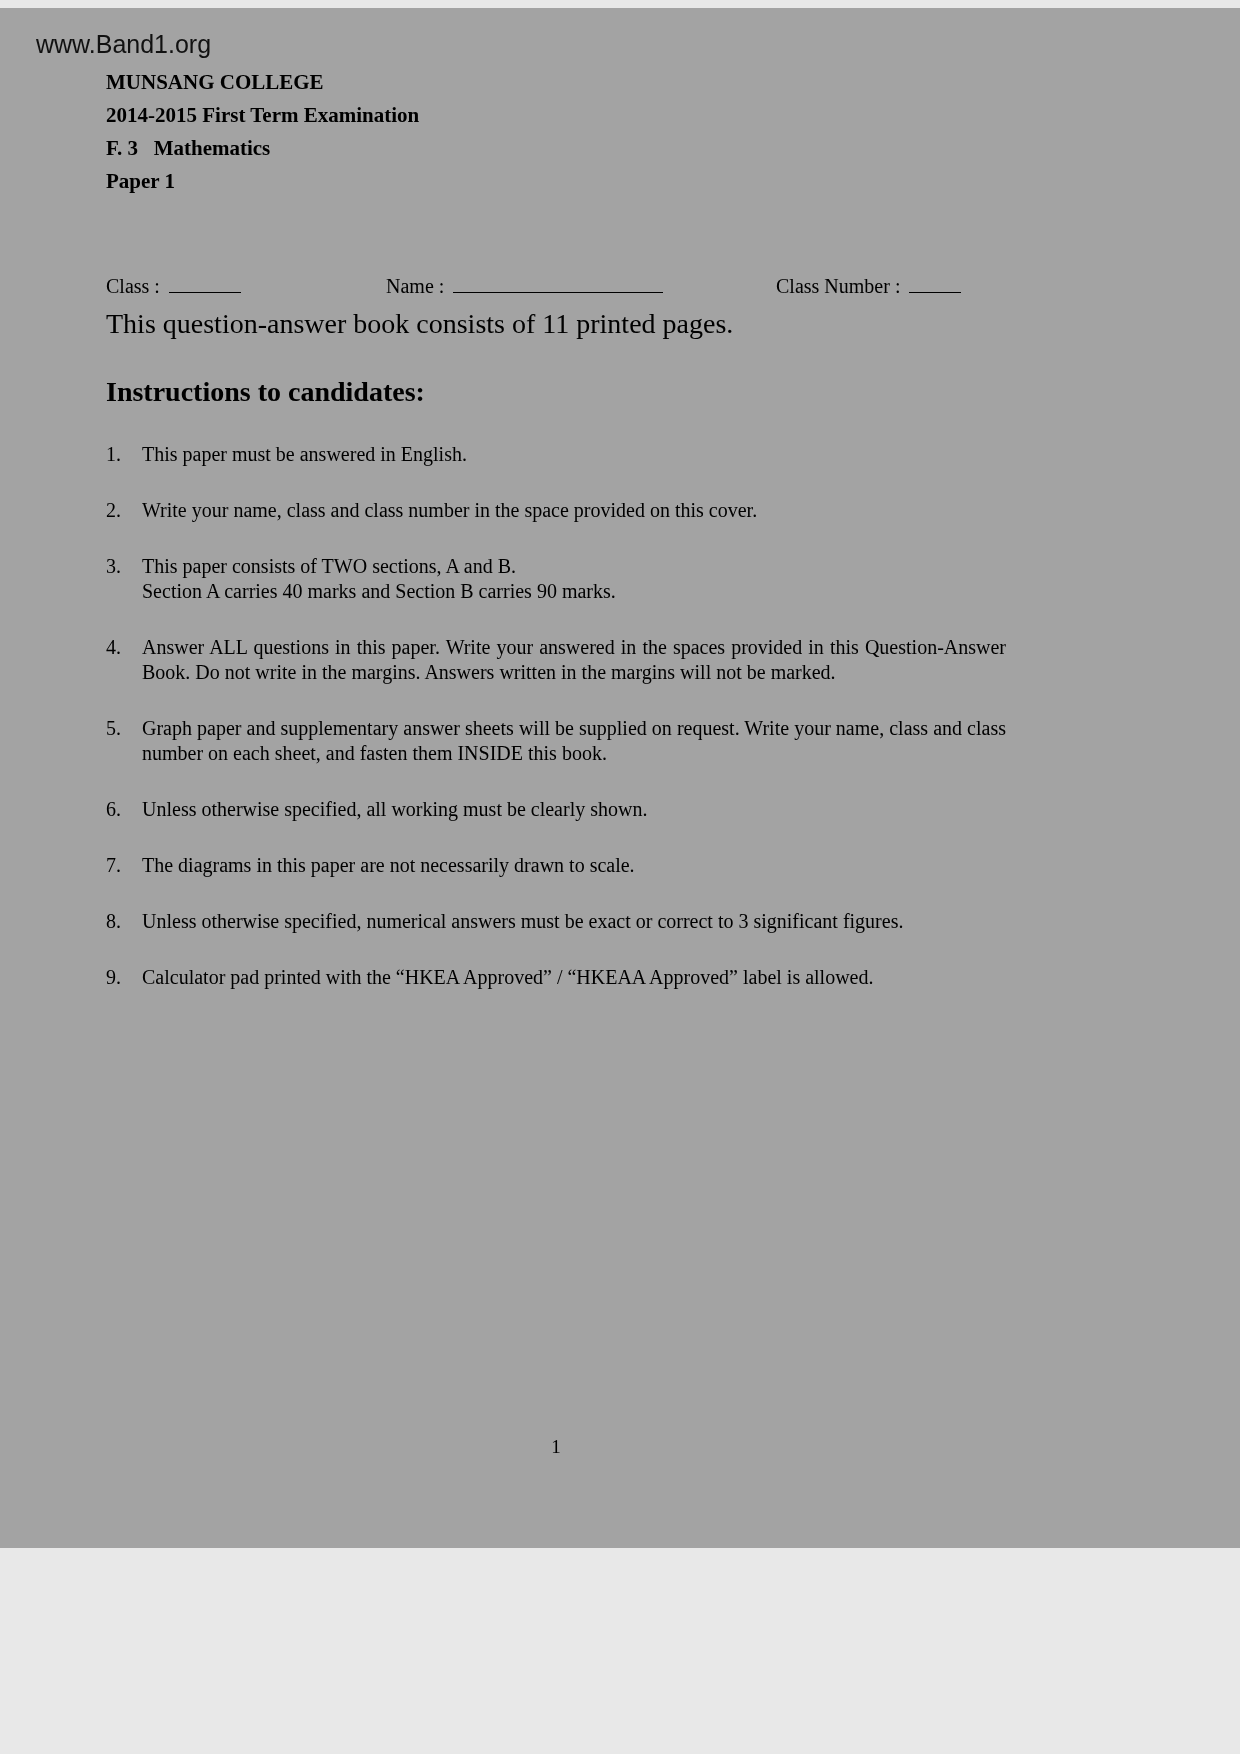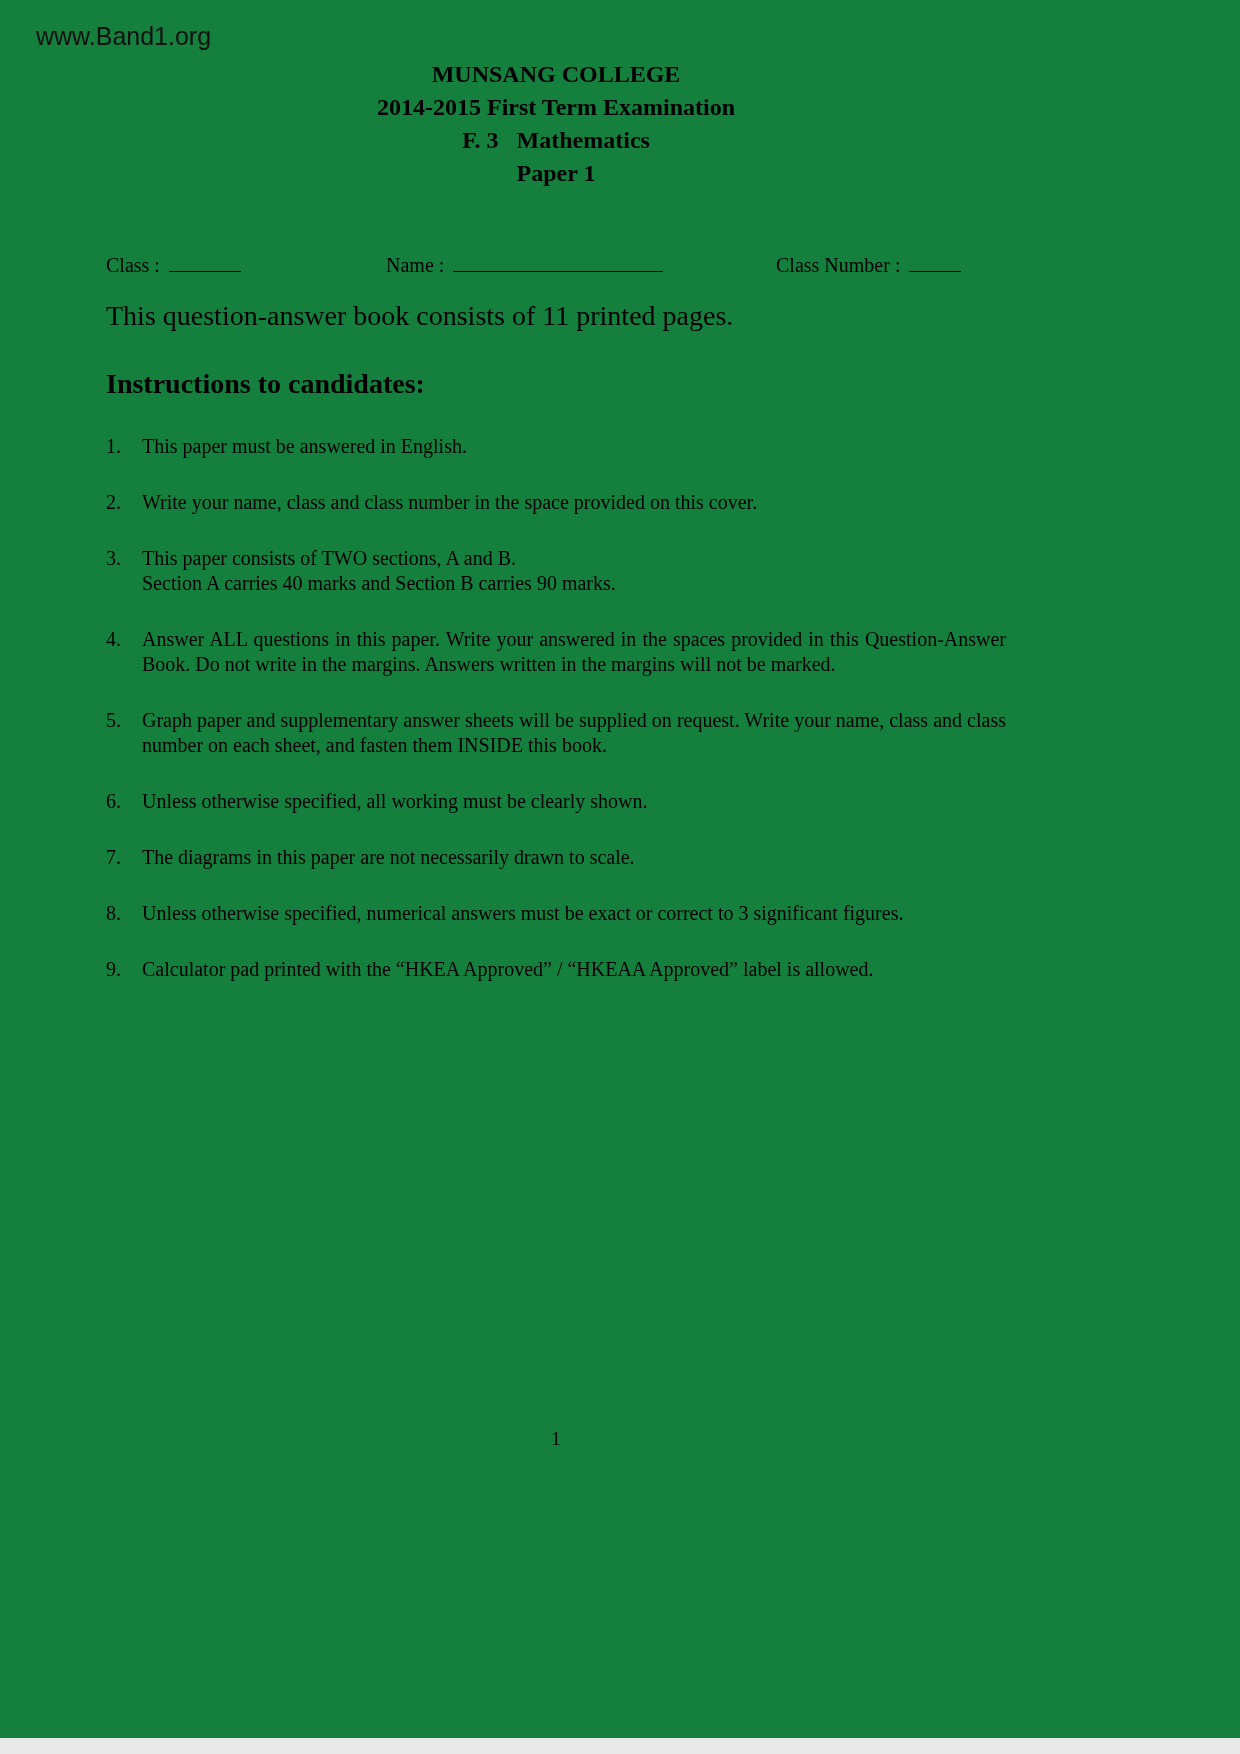--- a/index.html
+++ b/index.html
@@ -3,58 +3,57 @@
 <meta charset="utf-8">
 <style>
   html, body {
     margin: 0;
     padding: 0;
     background: #e8e8e8;
   }
   .page {
     position: relative;
     width: 1240px;
-    height: 1738px;
-    margin: 0 auto;
-    background: #15803d;
+    height: 1540px;
+    margin: 8px auto;
+    background: #a3a3a3;
     color: #000000;
     font-family: "Liberation Serif", serif;
     overflow: hidden;
   }
   .watermark {
     position: absolute;
     top: 22px;
     left: 36px;
     font-family: "Liberation Sans", sans-serif;
     font-size: 25px;
     font-weight: 400;
     color: #111111;
   }
   .content {
     position: absolute;
     left: 106px;
     top: 58px;
     width: 900px;
   }
   .title-block .title {
-    text-align: center;
     font-weight: bold;
-    font-size: 24px;
+    font-size: 21px;
     line-height: 33px;
     white-space: pre-wrap;
   }
   .student-row {
     position: relative;
     margin-top: 62px;
     height: 28px;
     font-size: 20px;
   }
   .field {
     position: absolute;
-    top: 0;
+    top: 13px;
     white-space: nowrap;
   }
   .f-class { left: 0; }
   .f-name { left: 280px; }
   .f-cnum { left: 670px; }
   .blank {
     display: inline-block;
     border-bottom: 1.5px solid #000;
     height: 19px;
     margin-left: 4px;

